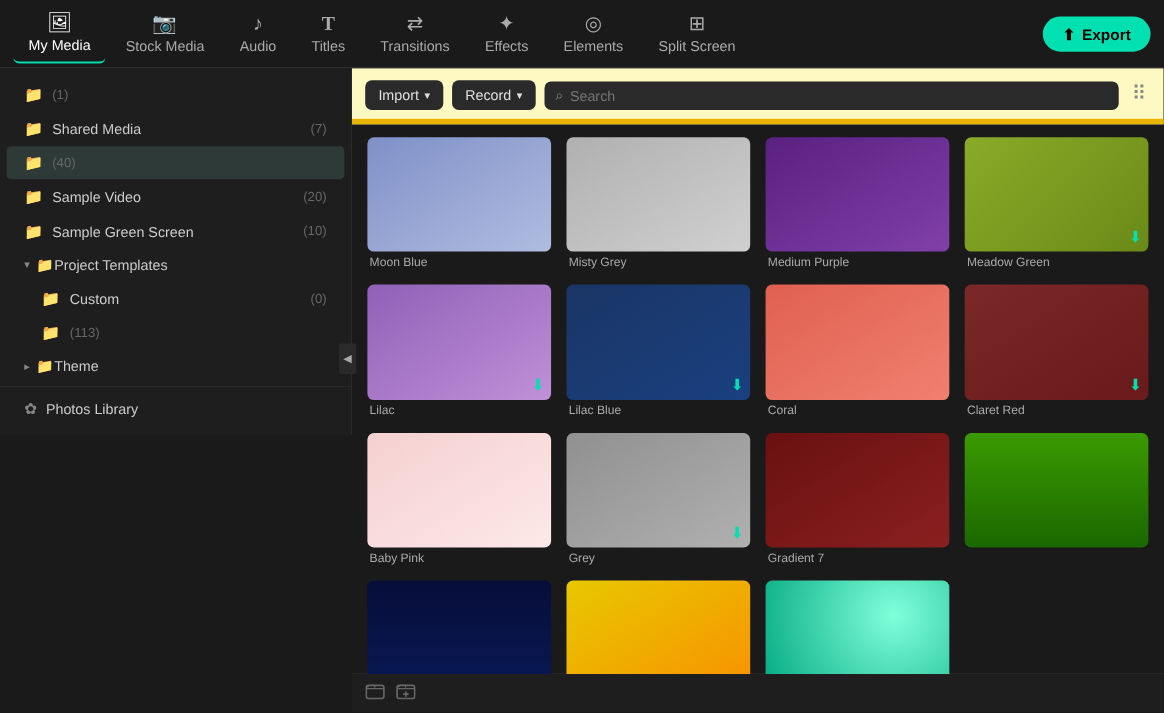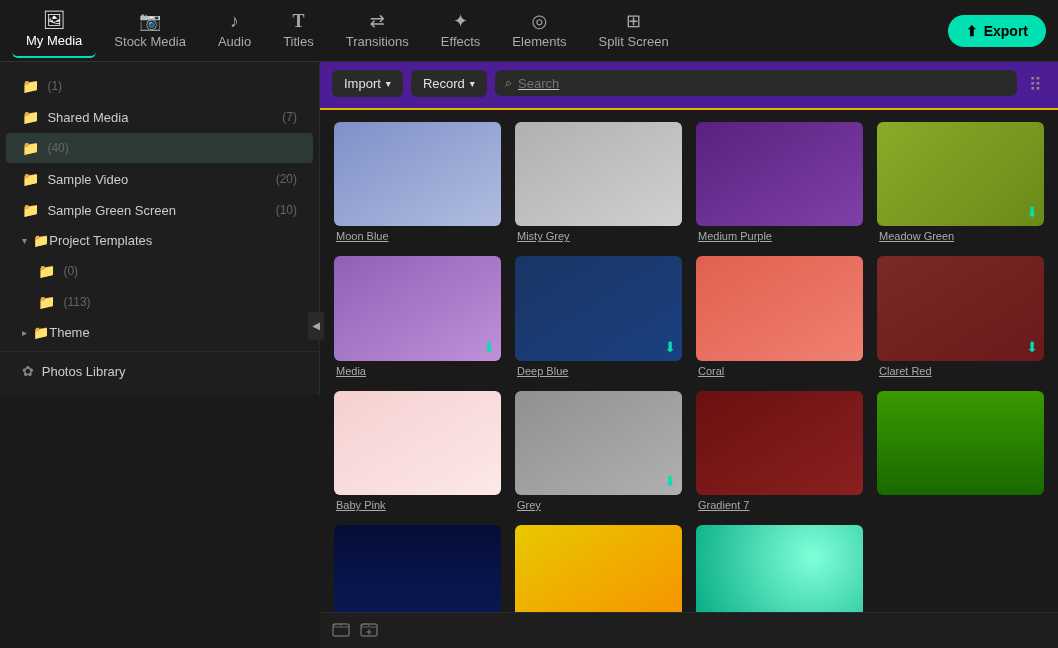--- a/index.html
+++ b/index.html
@@ -144,25 +144,25 @@
     .content-area {
       flex: 1;
       display: flex;
       flex-direction: column;
       overflow: hidden;
     }
 
     
     .toolbar {
       display: flex;
-      align-items: flex-start;
+      align-items: flex-end;
       padding: 8px 12px;
       gap: 8px;
-      background: #4c1d95;
-      border-bottom: 2px solid #eab308;
+      background: #fef9c3;
+      border-bottom: 5px solid #eab308;
     }
     .toolbar-btn {
       background: #2a2a2a;
       border: none;
       border-radius: 6px;
       color: #e0e0e0;
       padding: 6px 12px;
       cursor: pointer;
       font-size: 13px;
       display: flex;
@@ -180,21 +180,20 @@
       color: #888;
       font-size: 13px;
     }
     .search-bar input {
       background: transparent;
       border: none;
       outline: none;
       color: #ccc;
       font-size: 13px;
       flex: 1;
-      text-decoration: underline;
     }
     .grid-toggle {
       color: #888;
       cursor: pointer;
       font-size: 18px;
       padding: 4px;
     }
 
     
     .media-grid {
@@ -216,21 +215,20 @@
       width: 100%;
       aspect-ratio: 16/10;
       border-radius: 6px;
       overflow: hidden;
       position: relative;
     }
     .media-label {
       font-size: 11px;
       color: #aaa;
       padding-left: 2px;
-      text-decoration: underline;
     }
     .download-indicator {
       position: absolute;
       bottom: 6px;
       right: 6px;
       color: #00e0b0;
       font-size: 14px;
     }
 
     
@@ -332,20 +330,21 @@
       </div>
 
       <div class="sidebar-expand">
         <span class="chevron">▾</span>
         <span class="folder-icon">📁</span>
         <span class="item-label">Project Templates</span>
       </div>
 
       <div class="sidebar-item sidebar-child">
         <span class="folder-icon">📁</span>
+        <span class="item-label">Custom</span>
         <span class="item-count">(0)</span>
       </div>
 
       <div class="sidebar-item sidebar-child">
         <span class="folder-icon">📁</span>
         <span class="item-count">(113)</span>
       </div>
 
       <div class="sidebar-expand">
         <span class="chevron">▸</span>
@@ -400,27 +399,27 @@
         <div class="media-item">
           <div class="media-thumb" style="background: linear-gradient(135deg, rgb(138, 170, 40), rgb(106, 138, 24));">
             <span class="download-indicator">⬇</span>
           </div>
           <span class="media-label">Meadow Green</span>
         </div>
         <div class="media-item">
           <div class="media-thumb" style="background: linear-gradient(to right bottom, rgb(144, 96, 184), rgb(192, 144, 216));">
             <span class="download-indicator">⬇</span>
           </div>
-          <span class="media-label">Media</span>
+          <span class="media-label">Lilac</span>
         </div>
         <div class="media-item">
           <div class="media-thumb" style="background: linear-gradient(to right bottom, rgb(26, 53, 101), rgb(26, 64, 128));">
             <span class="download-indicator">⬇</span>
           </div>
-          <span class="media-label">Deep Blue</span>
+          <span class="media-label">Lilac Blue</span>
         </div>
         <div class="media-item">
           <div class="media-thumb" style="background: linear-gradient(to right bottom, rgb(224, 96, 80), rgb(240, 128, 112));"></div>
           <span class="media-label">Coral</span>
         </div>
         <div class="media-item">
           <div class="media-thumb" style="background: linear-gradient(to right bottom, rgb(122, 40, 40), rgb(106, 26, 26));">
             <span class="download-indicator">⬇</span>
           </div>
           <span class="media-label">Claret Red</span>

